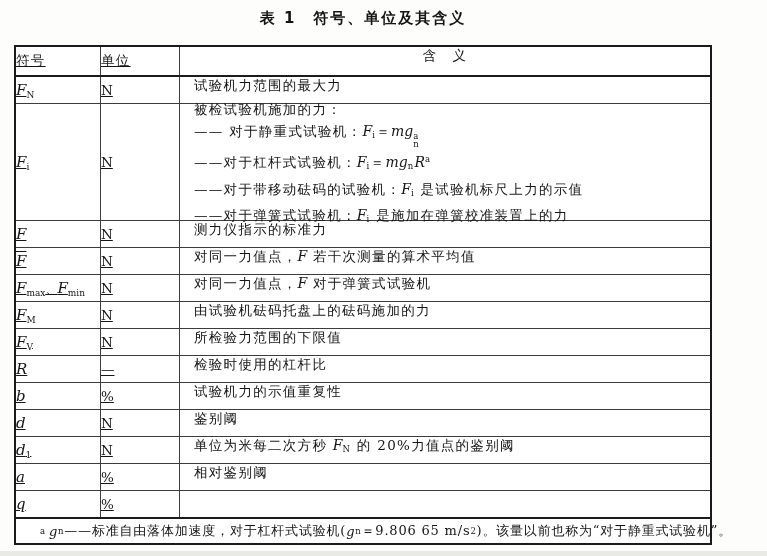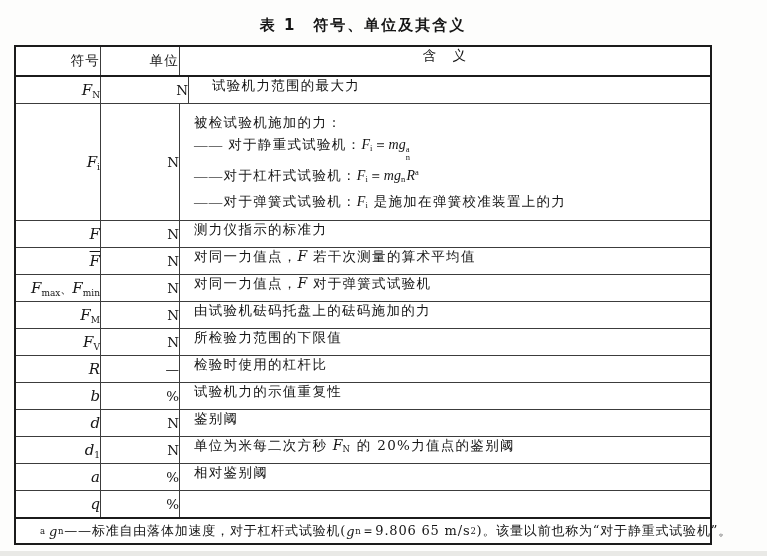--- a/index.html
+++ b/index.html
@@ -9,45 +9,46 @@
     overflow: hidden;
     font-family: "DejaVu Serif", "Liberation Serif", serif;
     color: #151515;
   }
   .page { position: relative; width: 767px; height: 556px; }
   .page-edge-bottom {
     position: absolute; left: 0; bottom: 0; width: 767px; height: 5px;
     background: #e9e9e6;
   }
   .doc-title {
-    position: absolute; top: 16px; left: 14px; width: 698px;
+    position: absolute; top: 9px; left: 14px; width: 698px;
     text-align: center;
     font-weight: bold;
     font-size: 15px;
     letter-spacing: 2px;
     font-family: "DejaVu Sans", "Liberation Sans", sans-serif;
   }
   .tbl {
     position: absolute; left: 14px; top: 45px; width: 698px;
     border: 2px solid #1b1b1b;
     background: #fff;
     box-sizing: border-box;
   }
   .row { display: flex; border-top: 1px solid #3c3c3c; box-sizing: border-box; }
   .row.first { border-top: none; }
   .row.thick-top { border-top: 2px solid #1b1b1b; }
   .h-head { height: 28px; }
-  .h-std1 { height: 28px; gap: 9px; }
+  .h-std1 { height: 28px; }
   .h-big  { height: 117px; }
   .h-std2 { height: 27px; }
   .h-foot { height: 26px; }
   .c1, .c2 {
-    display: flex; align-items: center; justify-content: flex-end;
+    display: flex; align-items: center; justify-content: flex-start;
     box-sizing: border-box;
     border-right: 1px solid #3c3c3c;
+    text-decoration: underline;
   }
   .c1 { width: 85px; }
   .c2 { width: 79px; font-size: 13.5px; }
   .c3 {
     flex: 1;
     display: flex; 
     padding-left: 14px;
     box-sizing: border-box;
   }
   .c3.multi {
@@ -56,21 +57,21 @@
     justify-content: center;
     padding-top: 4px;
   }
   .cn { font-size: 13.5px; letter-spacing: 1.3px; }
   .head-label { font-size: 13.5px; letter-spacing: 1.3px; font-weight: normal; }
   .sym { font-size: 15px; }
   .sym i { font-style: italic; }
   .sym sub { font-size: 9px; font-style: normal; vertical-align: -3px; letter-spacing: 0; }
   .sym .ovl { text-decoration: overline; }
   .sep { font-size: 12px; }
-  .fline { display: block; line-height: 22.5px; white-space: nowrap; font-family: Liberation Serif, serif; }
+  .fline { display: block; line-height: 22.5px; white-space: nowrap; }
   .fline i, .if { font-style: italic; font-size: 14px; letter-spacing: 0; }
   .fline sub, .msub { font-size: 8.5px; vertical-align: -2px; font-style: normal; }
   .fline sup, .msup { font-size: 8.5px; vertical-align: 5px; font-style: normal; }
   .stack {
     display: inline-flex; flex-direction: column; align-items: flex-start;
     font-size: 8.5px; line-height: 8px; vertical-align: -3px; font-style: normal;
   }
   .footrow {
     display: flex; align-items: center;
     padding-left: 24px;
@@ -121,20 +122,21 @@
       <div class="c2">
           <span>N</span>
         </div>
       <div class="c3 multi">
         <span class="fline cn">被检试验机施加的力：</span>
         <span class="fline cn"><span>—— 对于静重式试验机：</span><i>F</i><sub>i</sub><span>＝</span><i>mg</i><span class="stack">
               <span>a</span>
               <span>n</span>
             </span></span>
         <span class="fline cn"><span>——对于杠杆式试验机：</span><i>F</i><sub>i</sub><span>＝</span><i>mg</i><sub>n</sub><i>R</i><sup>a</sup></span>
+        <span class="fline cn"><span>——对于带移动砝码的试验机：</span><i>F</i><sub>i</sub><span> 是试验机标尺上力的示值</span></span>
         <span class="fline cn"><span>——对于弹簧式试验机：</span><i>F</i><sub>i</sub><span> 是施加在弹簧校准装置上的力</span></span>
       </div>
     </div>
 
     <div class="row h-std2">
       <div class="c1">
         <span class="sym"><i>F</i></span>
       </div>
       <div class="c2">
           <span>N</span>

